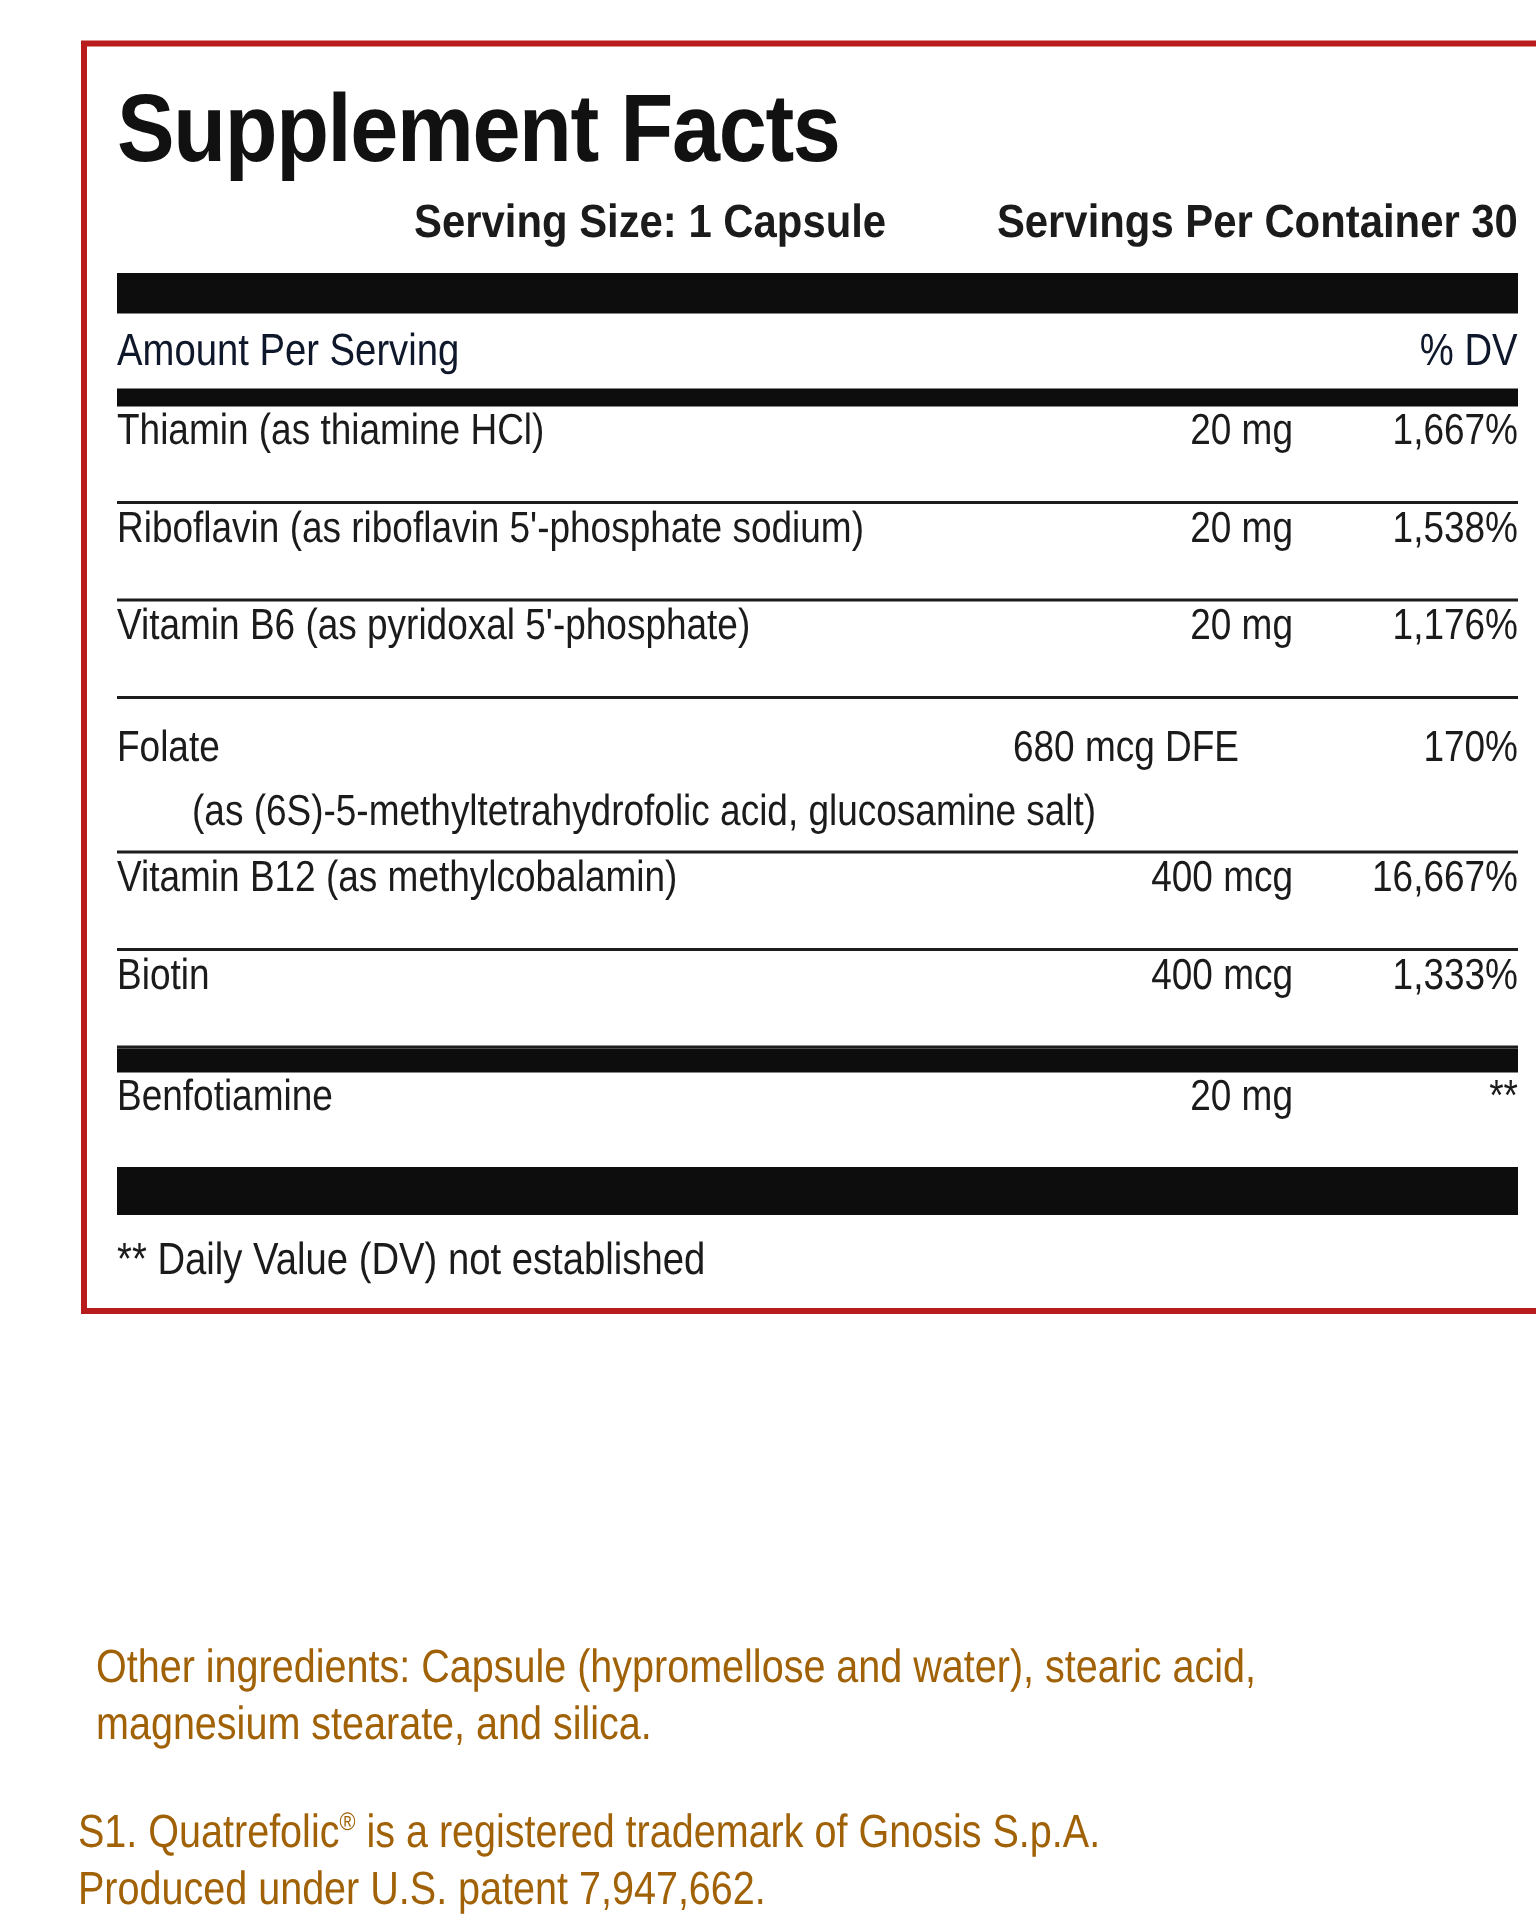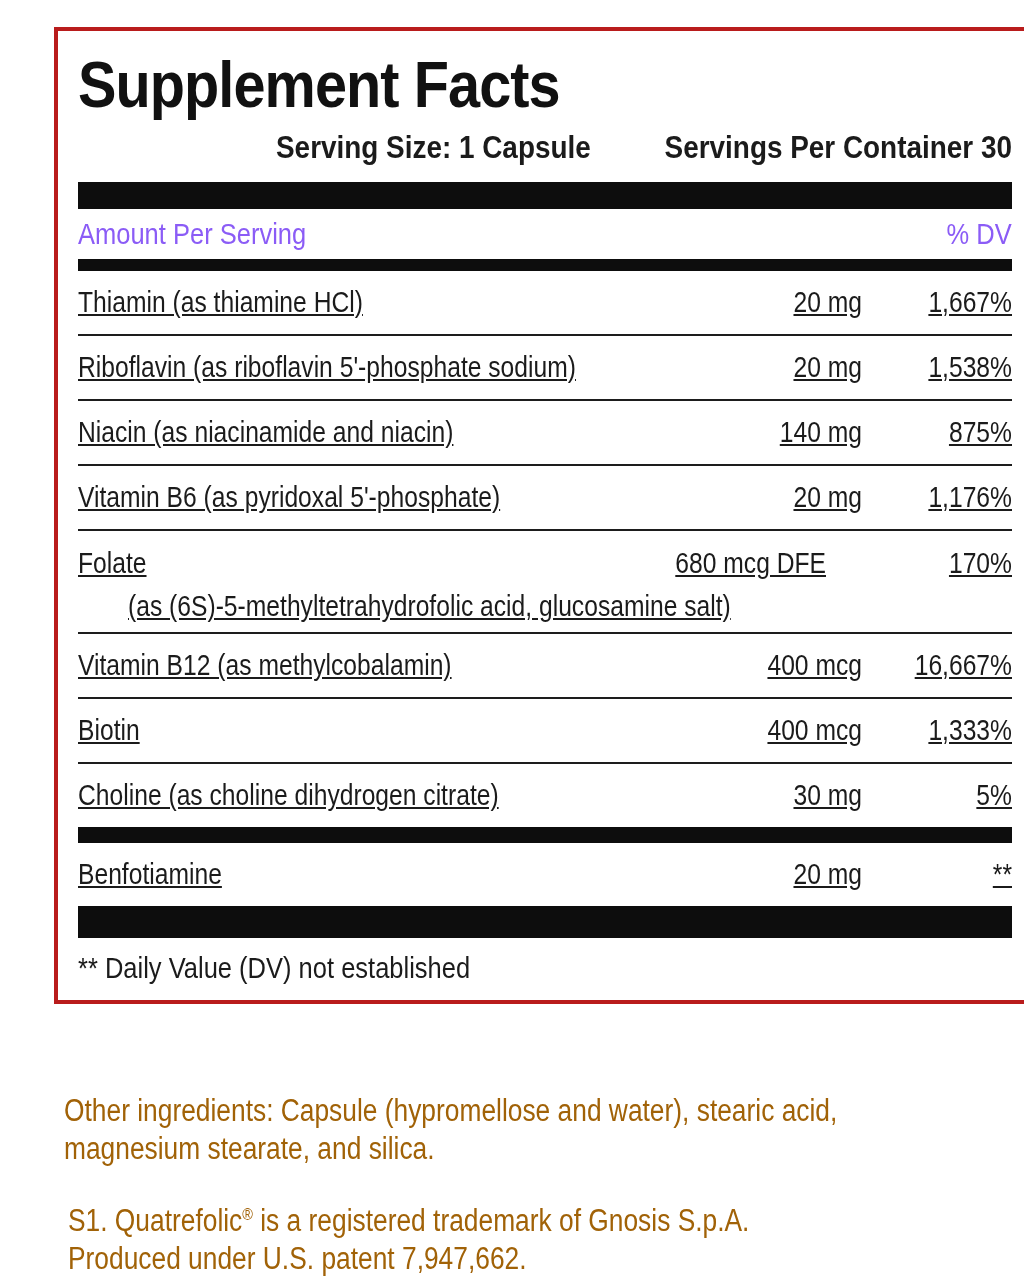--- a/index.html
+++ b/index.html
@@ -56,51 +56,49 @@
   .bar-md  { height: 12px; }
   .bar-sm  { height: 16px; }
   .bar-xxl { height: 32px; }
 
   .header-row {
     display: flex;
     justify-content: space-between;
     align-items: center;
     height: 50px;
     font-size: 30px;
-    color: #8b5cf6;
+    color: #0f172a;
   }
 
   .row {
     display: flex;
-    align-items: center;
     height: 63px;
     border-bottom: 2px solid #1d1d1d;
     font-size: 29px;
     color: #1b1b1b;
-    text-decoration: underline;
   }
   .row .name { flex: 1 1 auto; min-width: 0; }
   .row .amt  { flex: 0 0 200px; text-align: right; }
   .row .dv   { flex: 0 0 150px; text-align: right; }
   .row.no-sep { border-bottom: none; }
 
   .row.two-line { display: block; height: auto; padding: 12px 0 10px; }
   .row.two-line .line { display: flex; align-items: center; height: 40px; gap: 36px; }
   .subname { margin: 8px 0 0 50px; font-size: 29px; line-height: 31px; }
 
   .footnote {
     padding: 12px 0 14px;
     font-size: 30px;
     line-height: 36px;
     color: #1b1b1b;
   }
 
   .below { position: absolute; font-size: 31px; line-height: 38px; color: #a16207; }
   .other { left: 64px; top: 1092px; }
-  .tm    { left: 68px; top: 1196px; }
+  .tm    { left: 52px; top: 1196px; }
   sup    { font-size: 17px; vertical-align: 11px; }
 </style>
 </head>
 <body>
 
 <div class="panel">
 
   <h1 class="title">Supplement Facts</h1>
 
   <div class="serving-row">
@@ -122,25 +120,20 @@
     <span class="amt cx-r">20 mg</span>
     <span class="dv cx-r">1,667%</span>
   </div>
 
   <div class="row">
     <span class="name cx-l">Riboflavin (as riboflavin 5'-phosphate sodium)</span>
     <span class="amt cx-r">20 mg</span>
     <span class="dv cx-r">1,538%</span>
   </div>
 
-  <div class="row">
-    <span class="name cx-l">Niacin (as niacinamide and niacin)</span>
-    <span class="amt cx-r">140 mg</span>
-    <span class="dv cx-r">875%</span>
-  </div>
 
   <div class="row">
     <span class="name cx-l">Vitamin B6 (as pyridoxal 5'-phosphate)</span>
     <span class="amt cx-r">20 mg</span>
     <span class="dv cx-r">1,176%</span>
   </div>
 
   <div class="row two-line">
     <div class="line">
       <span class="name cx-l">Folate</span>
@@ -156,25 +149,20 @@
     <span class="dv cx-r">16,667%</span>
   </div>
 
   <div class="row">
     <span class="name cx-l">Biotin</span>
     <span class="amt cx-r">400 mcg</span>
     <span class="dv cx-r">1,333%</span>
   </div>
 
 
-  <div class="row no-sep">
-    <span class="name cx-l">Choline (as choline dihydrogen citrate)</span>
-    <span class="amt cx-r">30 mg</span>
-    <span class="dv cx-r">5%</span>
-  </div>
 
   <div class="bar bar-sm"></div>
 
   <div class="row no-sep">
     <span class="name cx-l">Benfotiamine</span>
     <span class="amt cx-r">20 mg</span>
     <span class="dv cx-r">**</span>
   </div>
 
   <div class="bar bar-xxl"></div>

